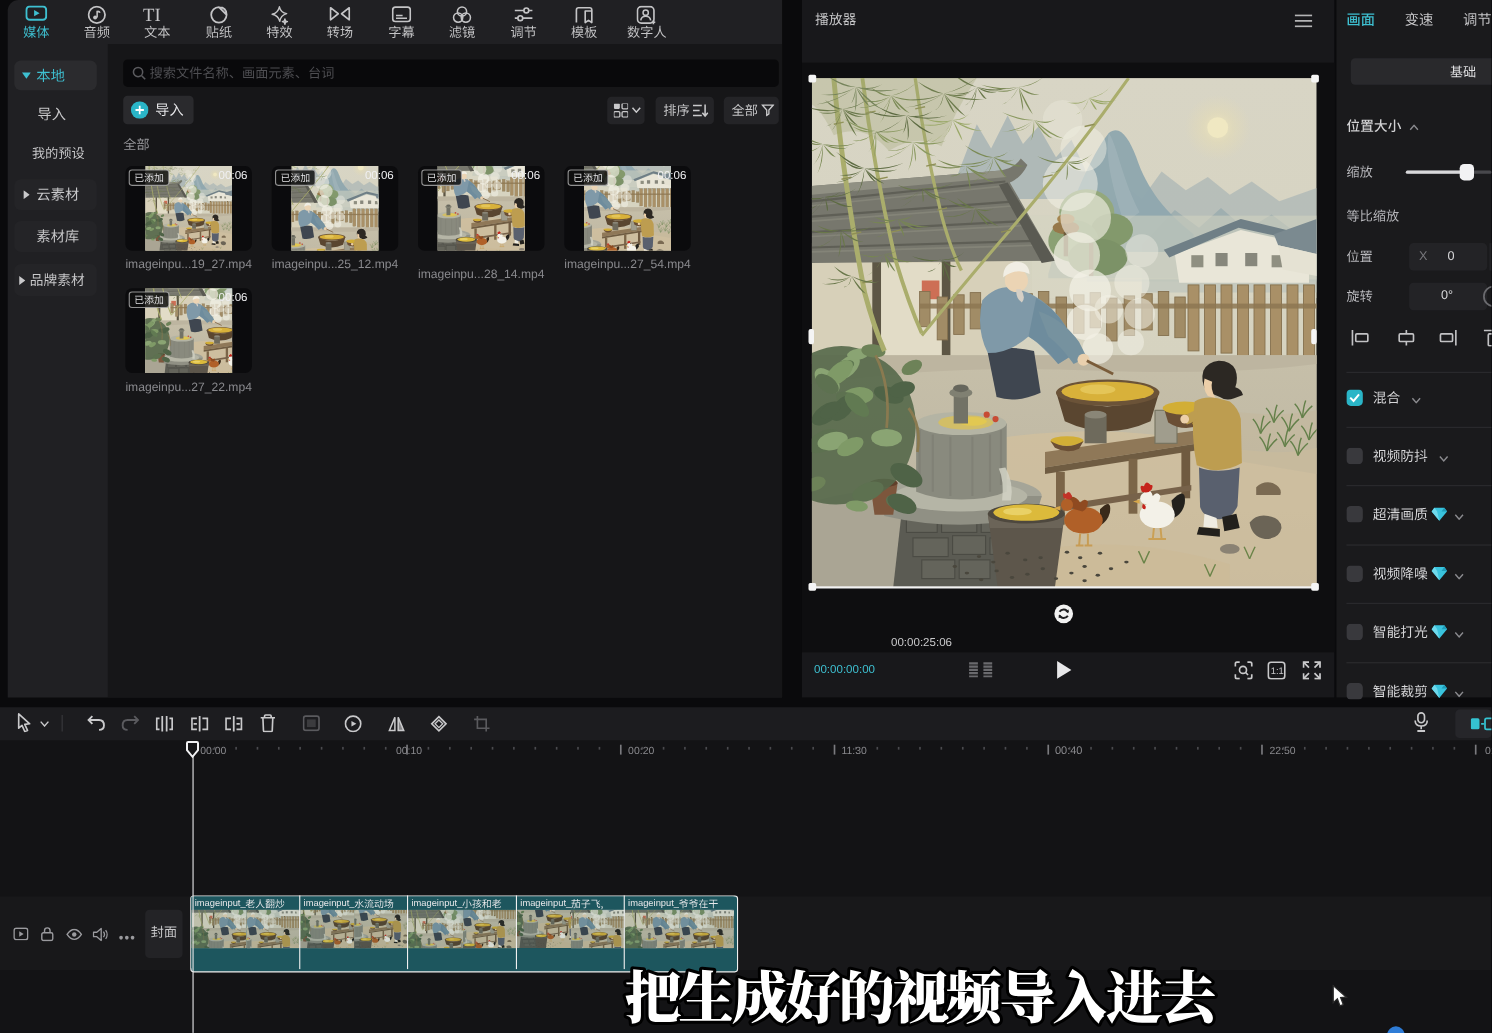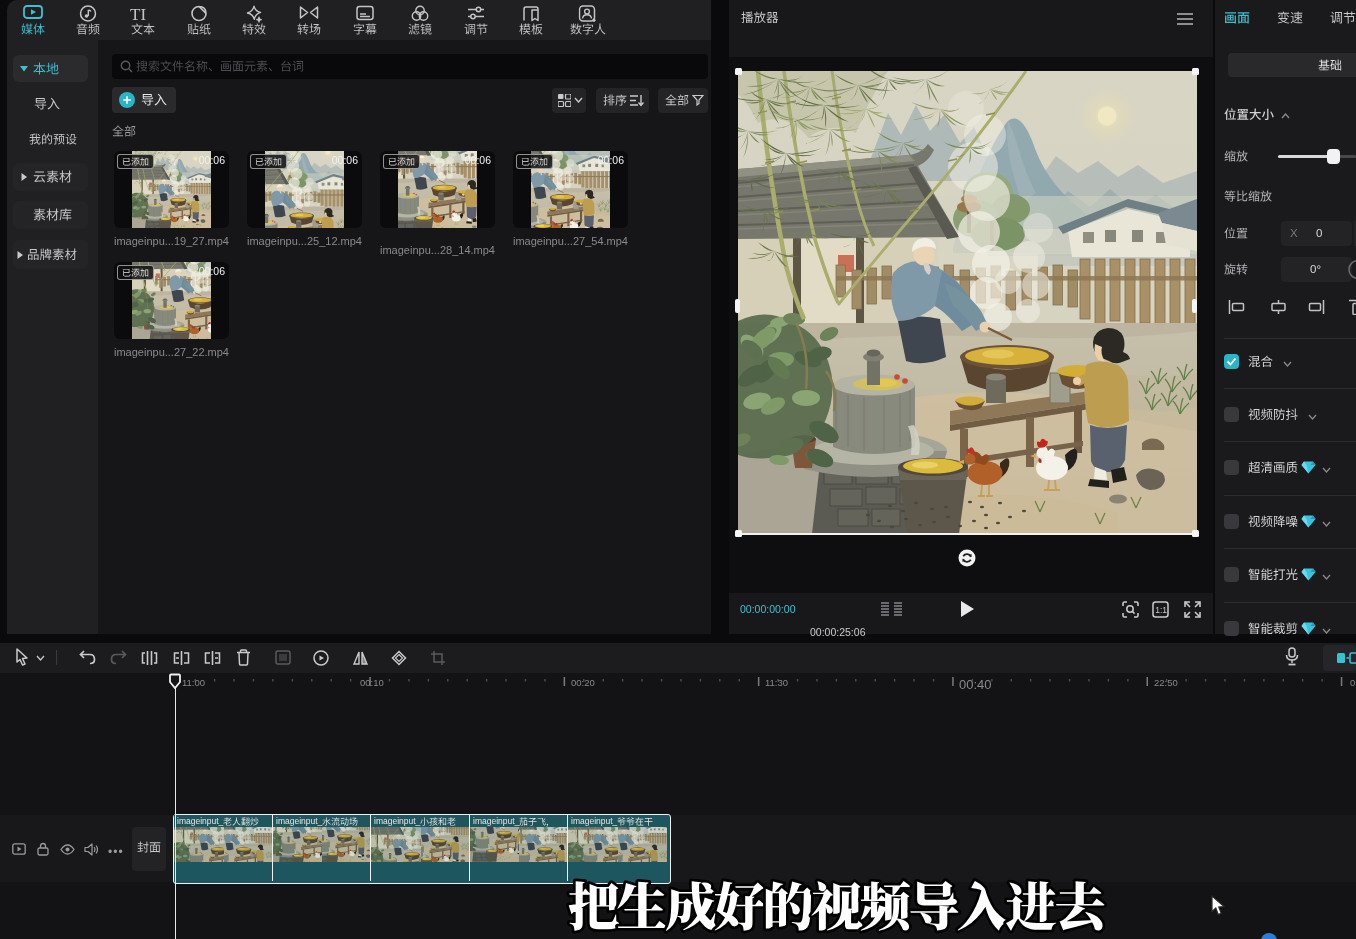--- a/index.html
+++ b/index.html
@@ -923,21 +923,21 @@
     <div class="abs" style="left:1192px;top:530px;width:7px;height:7px;background:#f5f5f5;border-radius:1.5px"></div>
     <div class="abs" style="left:735px;top:299px;width:5px;height:14px;background:#f5f5f5;border-radius:2px"></div>
     <div class="abs" style="left:1192px;top:299px;width:5px;height:14px;background:#f5f5f5;border-radius:2px"></div>
     <svg class="abs" style="left:958px;top:549px" width="18" height="18" viewBox="0 0 18 18">
       <circle cx="9" cy="9" r="8.5" fill="#f2f2f2"></circle>
       <path d="M5.2 7.2 A4.5 4.5 0 0 1 13 7.6 M12.8 10.8 A4.5 4.5 0 0 1 5 10.4" fill="none" stroke="#202022" stroke-width="1.8"></path>
       <path d="M13.6 5 L13.2 8.4 L10.4 6.6 Z" fill="#202022"></path>
       <path d="M4.4 13 L4.8 9.6 L7.6 11.4 Z" fill="#202022"></path>
     </svg>
     <div class="abs" style="left:740px;top:603px;font-size:10.5px;color:#3ec0d1">00:00:00:00</div>
-    <div class="abs" style="left:810px;top:626px;font-size:10.5px;color:#c9c9cb">00:00:25:06</div>
+    <div class="abs" style="left:810px;top:578px;font-size:10.5px;color:#c9c9cb">00:00:25:06</div>
     <svg class="abs" style="left:880px;top:601px" width="24" height="15" viewBox="0 0 24 15">
       <g stroke="#6a6a6e" stroke-width="2">
         <path d="M1 2 H9 M1 5 H9 M1 8 H9 M1 11 H9 M1 14 H9"></path>
         <path d="M14 2 H22 M14 5 H22 M14 8 H22 M14 11 H22 M14 14 H22"></path>
       </g>
     </svg>
     <svg class="abs" style="left:960px;top:600px" width="15" height="18" viewBox="0 0 15 18">
       <path d="M1 1 L14 9 L1 17 Z" fill="#e8e8ea"></path>
     </svg>
     <svg class="abs" style="left:1122px;top:601px" width="17" height="17" viewBox="0 0 17 17">
@@ -1309,25 +1309,25 @@
       <rect x="1185.4" y="5" width="1.5" height="2.5" fill="#4a4a4e"></rect>
       <rect x="1204.8" y="5" width="1.5" height="2.5" fill="#4a4a4e"></rect>
       <rect x="1224.2" y="5" width="1.5" height="2.5" fill="#4a4a4e"></rect>
       <rect x="1243.7" y="5" width="1.5" height="2.5" fill="#4a4a4e"></rect>
       <rect x="1263.1" y="5" width="1.5" height="2.5" fill="#4a4a4e"></rect>
       <rect x="1282.5" y="5" width="1.5" height="2.5" fill="#4a4a4e"></rect>
       <rect x="1301.9" y="5" width="1.5" height="2.5" fill="#4a4a4e"></rect>
       <rect x="1321.4" y="5" width="1.5" height="2.5" fill="#4a4a4e"></rect>
       <rect x="1340.8" y="3" width="1.5" height="9" fill="#7a7a7e"></rect>
     </svg>
-    <div class="abs" style="left:182px;top:677px;font-size:9.5px;color:#8a8a8e">11:00</div>
+    <div class="abs" style="left:182px;top:677px;font-size:9.5px;color:#8a8a8e">00:00</div>
     <div class="abs" style="left:360px;top:677px;font-size:9.5px;color:#8a8a8e">00:10</div>
     <div class="abs" style="left:571px;top:677px;font-size:9.5px;color:#8a8a8e">00:20</div>
     <div class="abs" style="left:765px;top:677px;font-size:9.5px;color:#8a8a8e">11:30</div>
-    <div class="abs" style="left:959px;top:677px;font-size:13px;color:#8a8a8e">00:40</div>
+    <div class="abs" style="left:959px;top:677px;font-size:10px;color:#8a8a8e">00:40</div>
     <div class="abs" style="left:1154px;top:677px;font-size:9.5px;color:#8a8a8e">22:50</div>
     <div class="abs" style="left:1350px;top:677px;font-size:9.5px;color:#8a8a8e">01:0</div>
     <div class="abs" style="left:0;top:815px;width:1356px;height:67px;background:rgba(255,255,255,0.022)"></div>
     <svg class="abs" style="left:12px;top:843px" width="14" height="12" viewBox="0 0 14 12">
       <rect x="0.8" y="0.8" width="12.4" height="10.4" rx="2" fill="none" stroke="#9a9a9e" stroke-width="1.3"></rect>
       <path d="M5.5 3.5 L9.5 6 L5.5 8.5 Z" fill="#9a9a9e"></path>
     </svg>
     <svg class="abs" style="left:37px;top:842px" width="12" height="14" viewBox="0 0 12 14">
       <rect x="1" y="6" width="10" height="7" rx="1.5" fill="none" stroke="#9a9a9e" stroke-width="1.3"></rect>
       <path d="M3.5 6 V4 Q3.5 1.5 6 1.5 Q8.5 1.5 8.5 4 V6" fill="none" stroke="#9a9a9e" stroke-width="1.3"></path>

